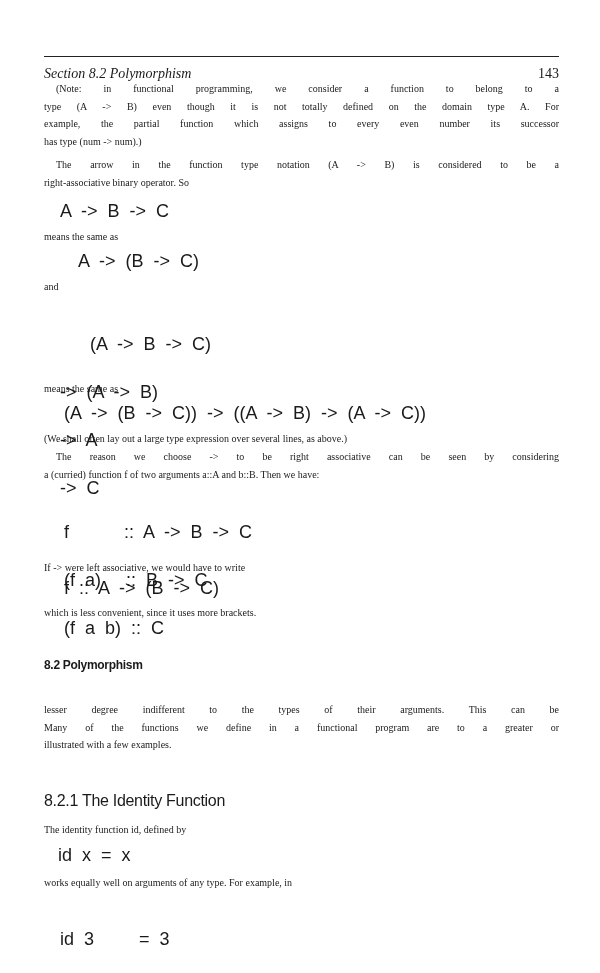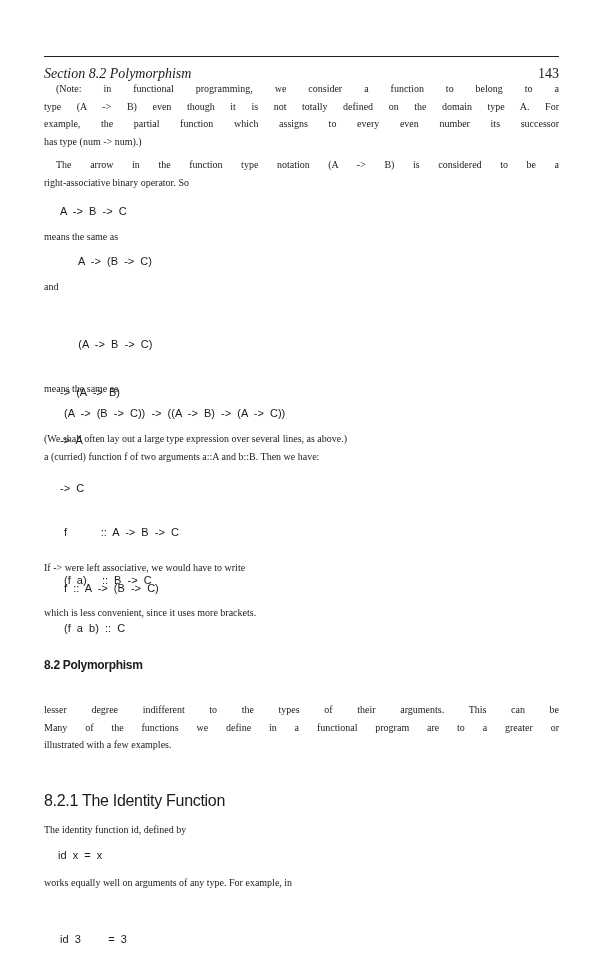--- a/index.html
+++ b/index.html
@@ -9,21 +9,21 @@
       position: absolute; top: 34px; left: 0; width: 515px; height: 20px;
       font-family: "Liberation Serif", serif; font-style: italic; font-size: 14px; margin-top: 32px;
     }
     .running-head .title { position: absolute; left: 0; top: 0; }
     .running-head .pageno { position: absolute; right: 0; top: 0; font-style: normal; }
     .head-rule { position: absolute; top: 56px; left: 0; width: 515px; height: 0; border-top: 1.4px solid #222; }
 
     .serif { font-family: "Liberation Serif", serif; font-size: 10px; line-height: 17.5px; }
     .blk { position: absolute; left: 0; width: 515px; }
     .just { text-align: justify; }
-    .code { position: absolute; white-space: pre; font-family: "Liberation Sans", sans-serif; font-size: 11px; line-height: 16px; }
+    .code { position: absolute; white-space: pre; font-family: "Liberation Sans", sans-serif; font-size: 18px; line-height: 16px; }
     .h2 { position: absolute; left: 0; font-family: "Liberation Sans", sans-serif; font-weight: bold; font-size: 12px; letter-spacing: -0.3px; }
     .h3 { position: absolute; left: 0; font-family: "Liberation Sans", sans-serif; font-size: 16px; letter-spacing: -0.3px; }
   </style>
 </head>
 <body>
 
 <div class="page">
 
   <div class="running-head">
     <span class="title">Section 8.2  Polymorphism</span>
@@ -58,20 +58,21 @@
     <div>-&gt;  C</div>
   </div>
 
   <div class="blk serif" style="top:380px;">means the same as</div>
 
   <div class="code" style="top:405px; left:20px;">(A  -&gt;  (B  -&gt;  C))  -&gt;  ((A  -&gt;  B)  -&gt;  (A  -&gt;  C))</div>
 
   <div class="blk serif" style="top:430px;">(We shall often lay out a large type expression over several lines, as above.)</div>
 
   <div class="blk serif just" style="top:448px;">
+    <div style="text-indent:12px; text-align-last:justify;">The reason we choose -&gt; to be right associative can be seen by considering</div>
     <div>a (curried) function f of two arguments a::A and b::B. Then we have:</div>
   </div>
 
   <div class="code" style="top:492px; left:20px;">
     <div>f           ::  A  -&gt;  B  -&gt;  C</div>
     <div>(f  a)     ::  B  -&gt;  C</div>
     <div>(f  a  b)  ::  C</div>
   </div>
 
   <div class="blk serif" style="top:530px;margin-top:29px;">If -&gt; were left associative, we would have to write</div>

